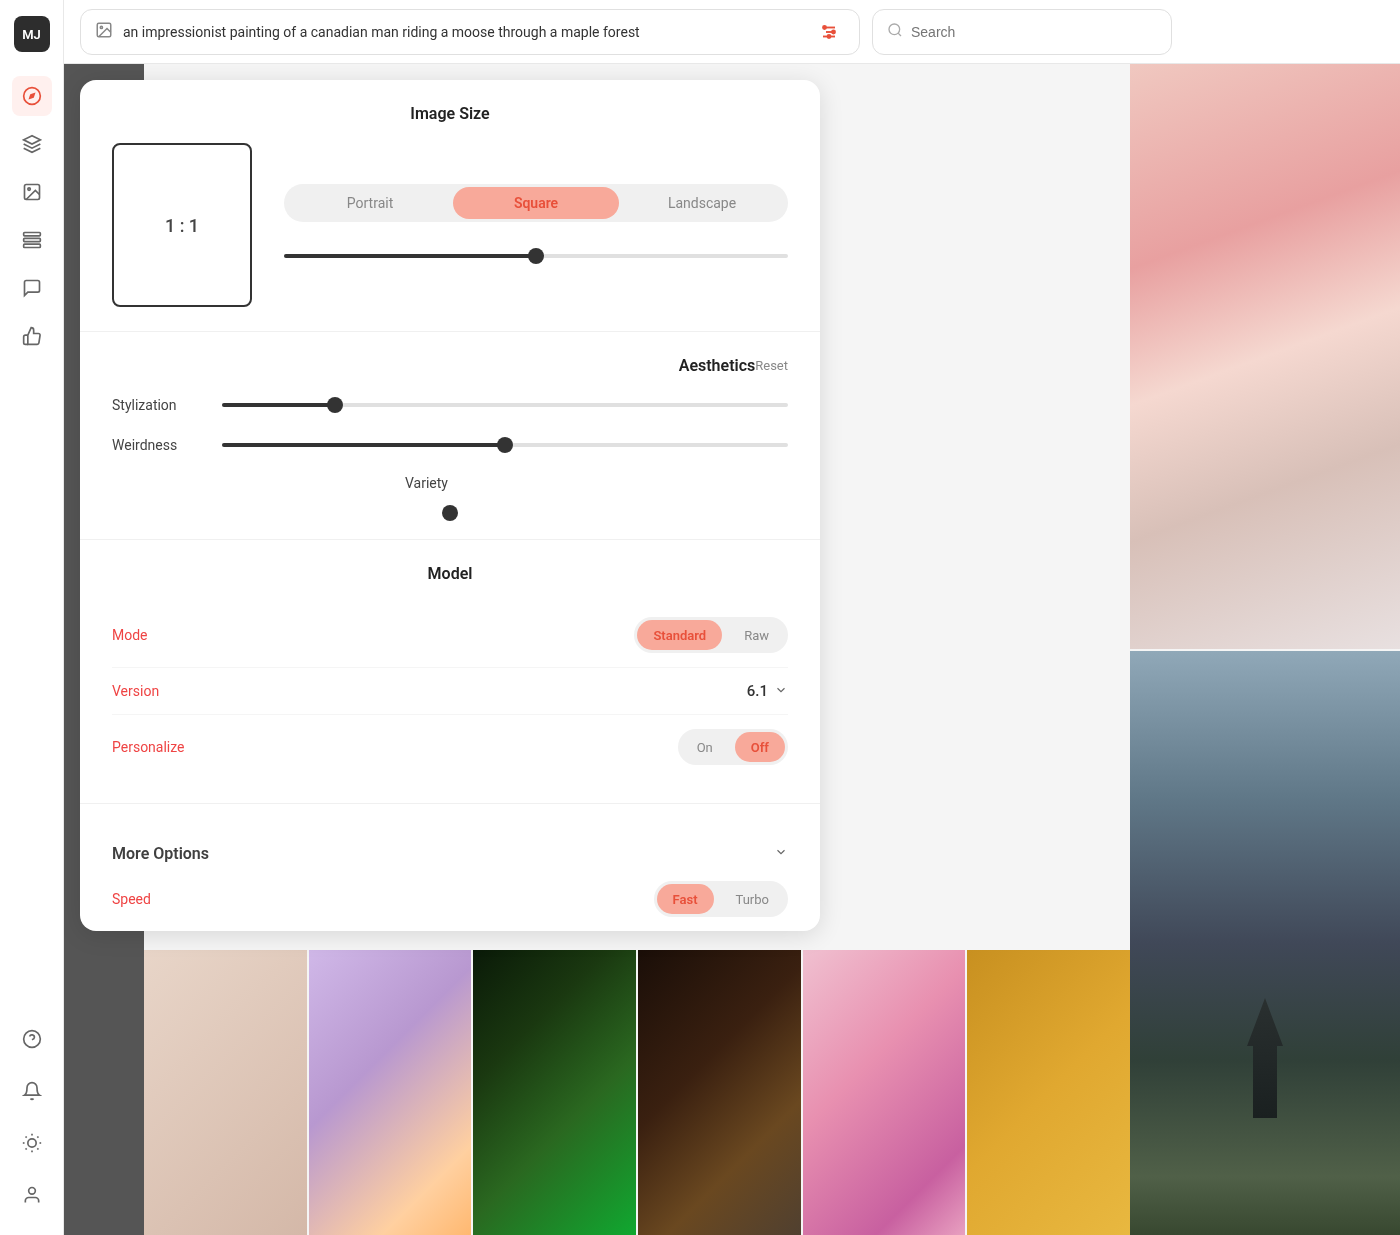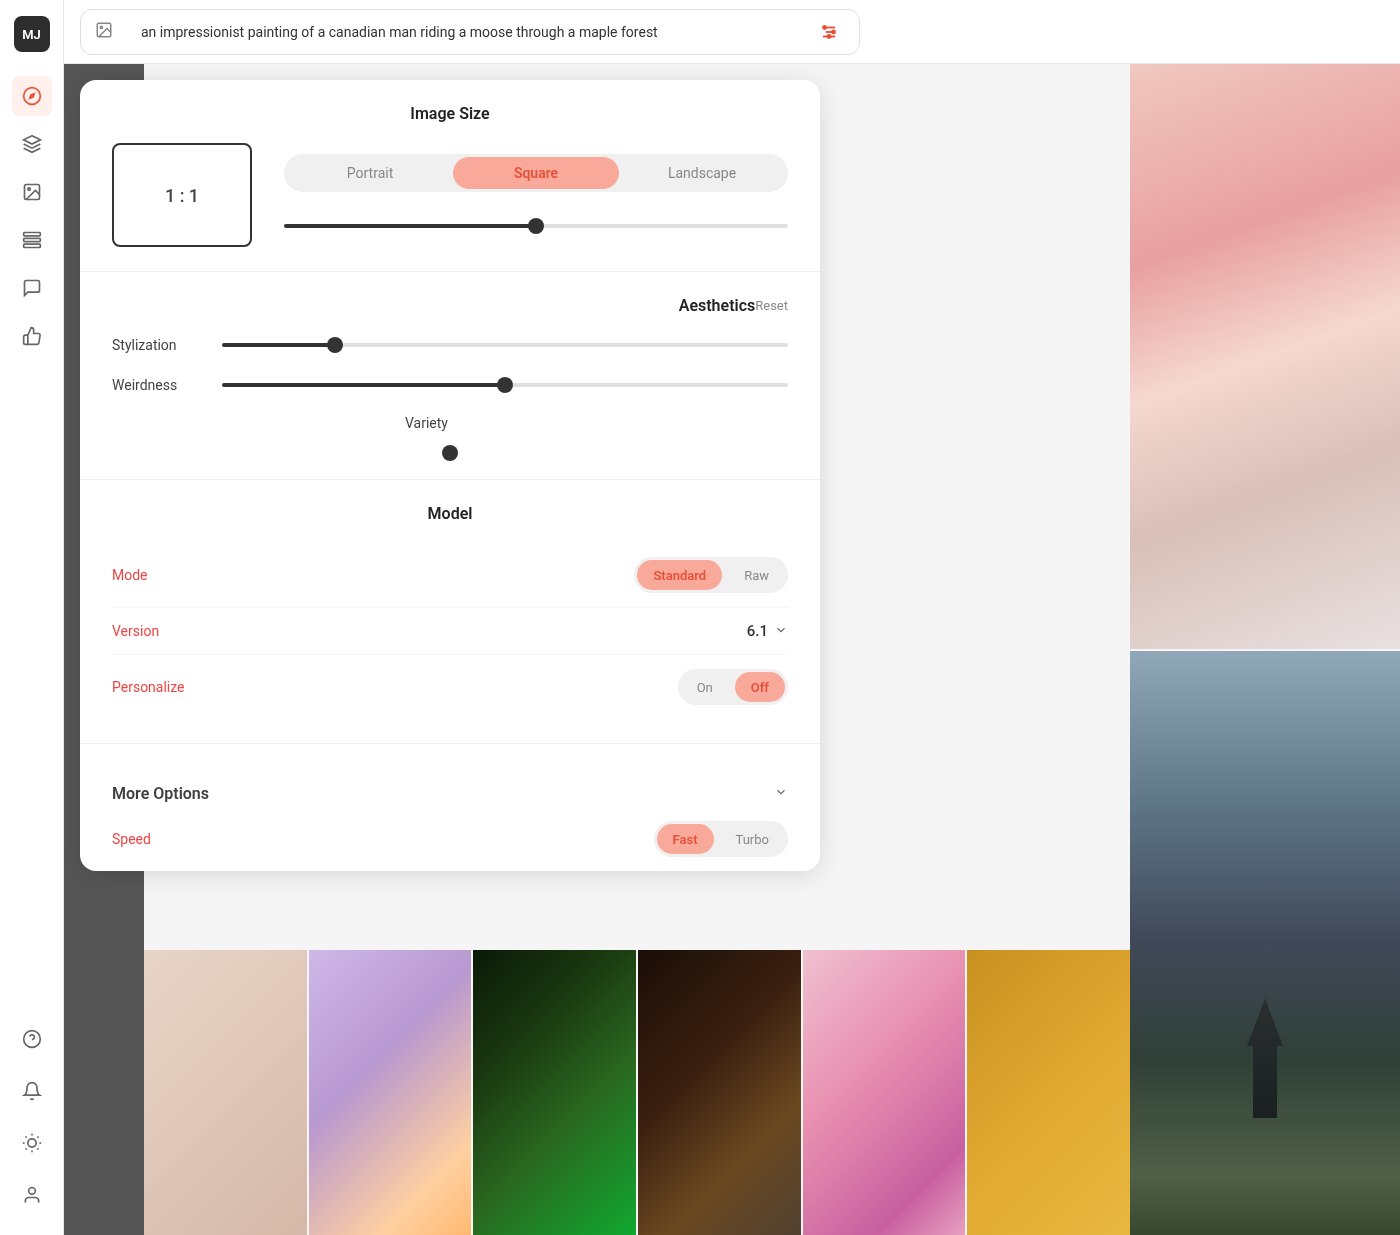--- a/index.html
+++ b/index.html
@@ -83,21 +83,21 @@
     }
     .prompt-bar {
       flex: 1;
       max-width: 780px;
       height: 46px;
       border: 1.5px solid #e0e0e0;
       border-radius: 12px;
       display: flex;
       align-items: center;
       padding: 0 14px;
-      gap: 28px;
+      gap: 10px;
       background: #fff;
     }
     .prompt-icon {
       color: #888;
       font-size: 16px;
       flex-shrink: 0;
     }
     .prompt-text {
       flex: 1;
       font-size: 14px;
@@ -173,21 +173,21 @@
       color: #222;
       margin-bottom: 20px;
     }
     .image-size-content {
       display: flex;
       align-items: center;
       gap: 32px;
     }
     .aspect-preview {
       width: 140px;
-      height: 104px;
+      height: 164px;
       border: 2px solid #333;
       border-radius: 8px;
       display: flex;
       align-items: center;
       justify-content: center;
       font-size: 18px;
       color: #444;
       font-weight: 500;
       flex-shrink: 0;
     }
@@ -482,20 +482,29 @@
           <line x1="4" y1="6" x2="20" y2="6"></line>
           <line x1="8" y1="12" x2="16" y2="12"></line>
           <line x1="6" y1="6" x2="6" y2="6"></line>
           <circle cx="6" cy="6" r="2" fill="#e8503a" stroke="#e8503a"></circle>
           <circle cx="18" cy="12" r="2" fill="#e8503a" stroke="#e8503a"></circle>
           <line x1="4" y1="18" x2="20" y2="18"></line>
           <circle cx="12" cy="18" r="2" fill="#e8503a" stroke="#e8503a"></circle>
         </svg>
       </span>
     </div>
+    <div class="search-bar">
+      <span class="search-icon">
+        <svg width="16" height="16" viewBox="0 0 24 24" fill="none" stroke="#aaa" stroke-width="2">
+          <circle cx="11" cy="11" r="8"></circle>
+            <line x1="21" y1="21" x2="16.65" y2="16.65"></line>
+        </svg>
+      </span>
+      <input class="search-input" type="text" placeholder="Search" style="">
+    </div>
   </div>
 
   <div class="content-area">
 
     <div style="position:absolute;left:0;top:0;width:80px;height:100%;background:#555;"></div>
 
     <div style="position:absolute;right:0;top:0;width:270px;height:100%;display:flex;flex-direction:column;gap:2px;">
       <div style="flex:1;overflow:hidden;">
         <div style="width:100%;height:100%;background:linear-gradient(160deg,#f0c8c0 0%,#e8a0a0 30%,#f5d8d0 50%,#d8c0b8 70%,#e8e0e0 100%);"></div>
       </div>

